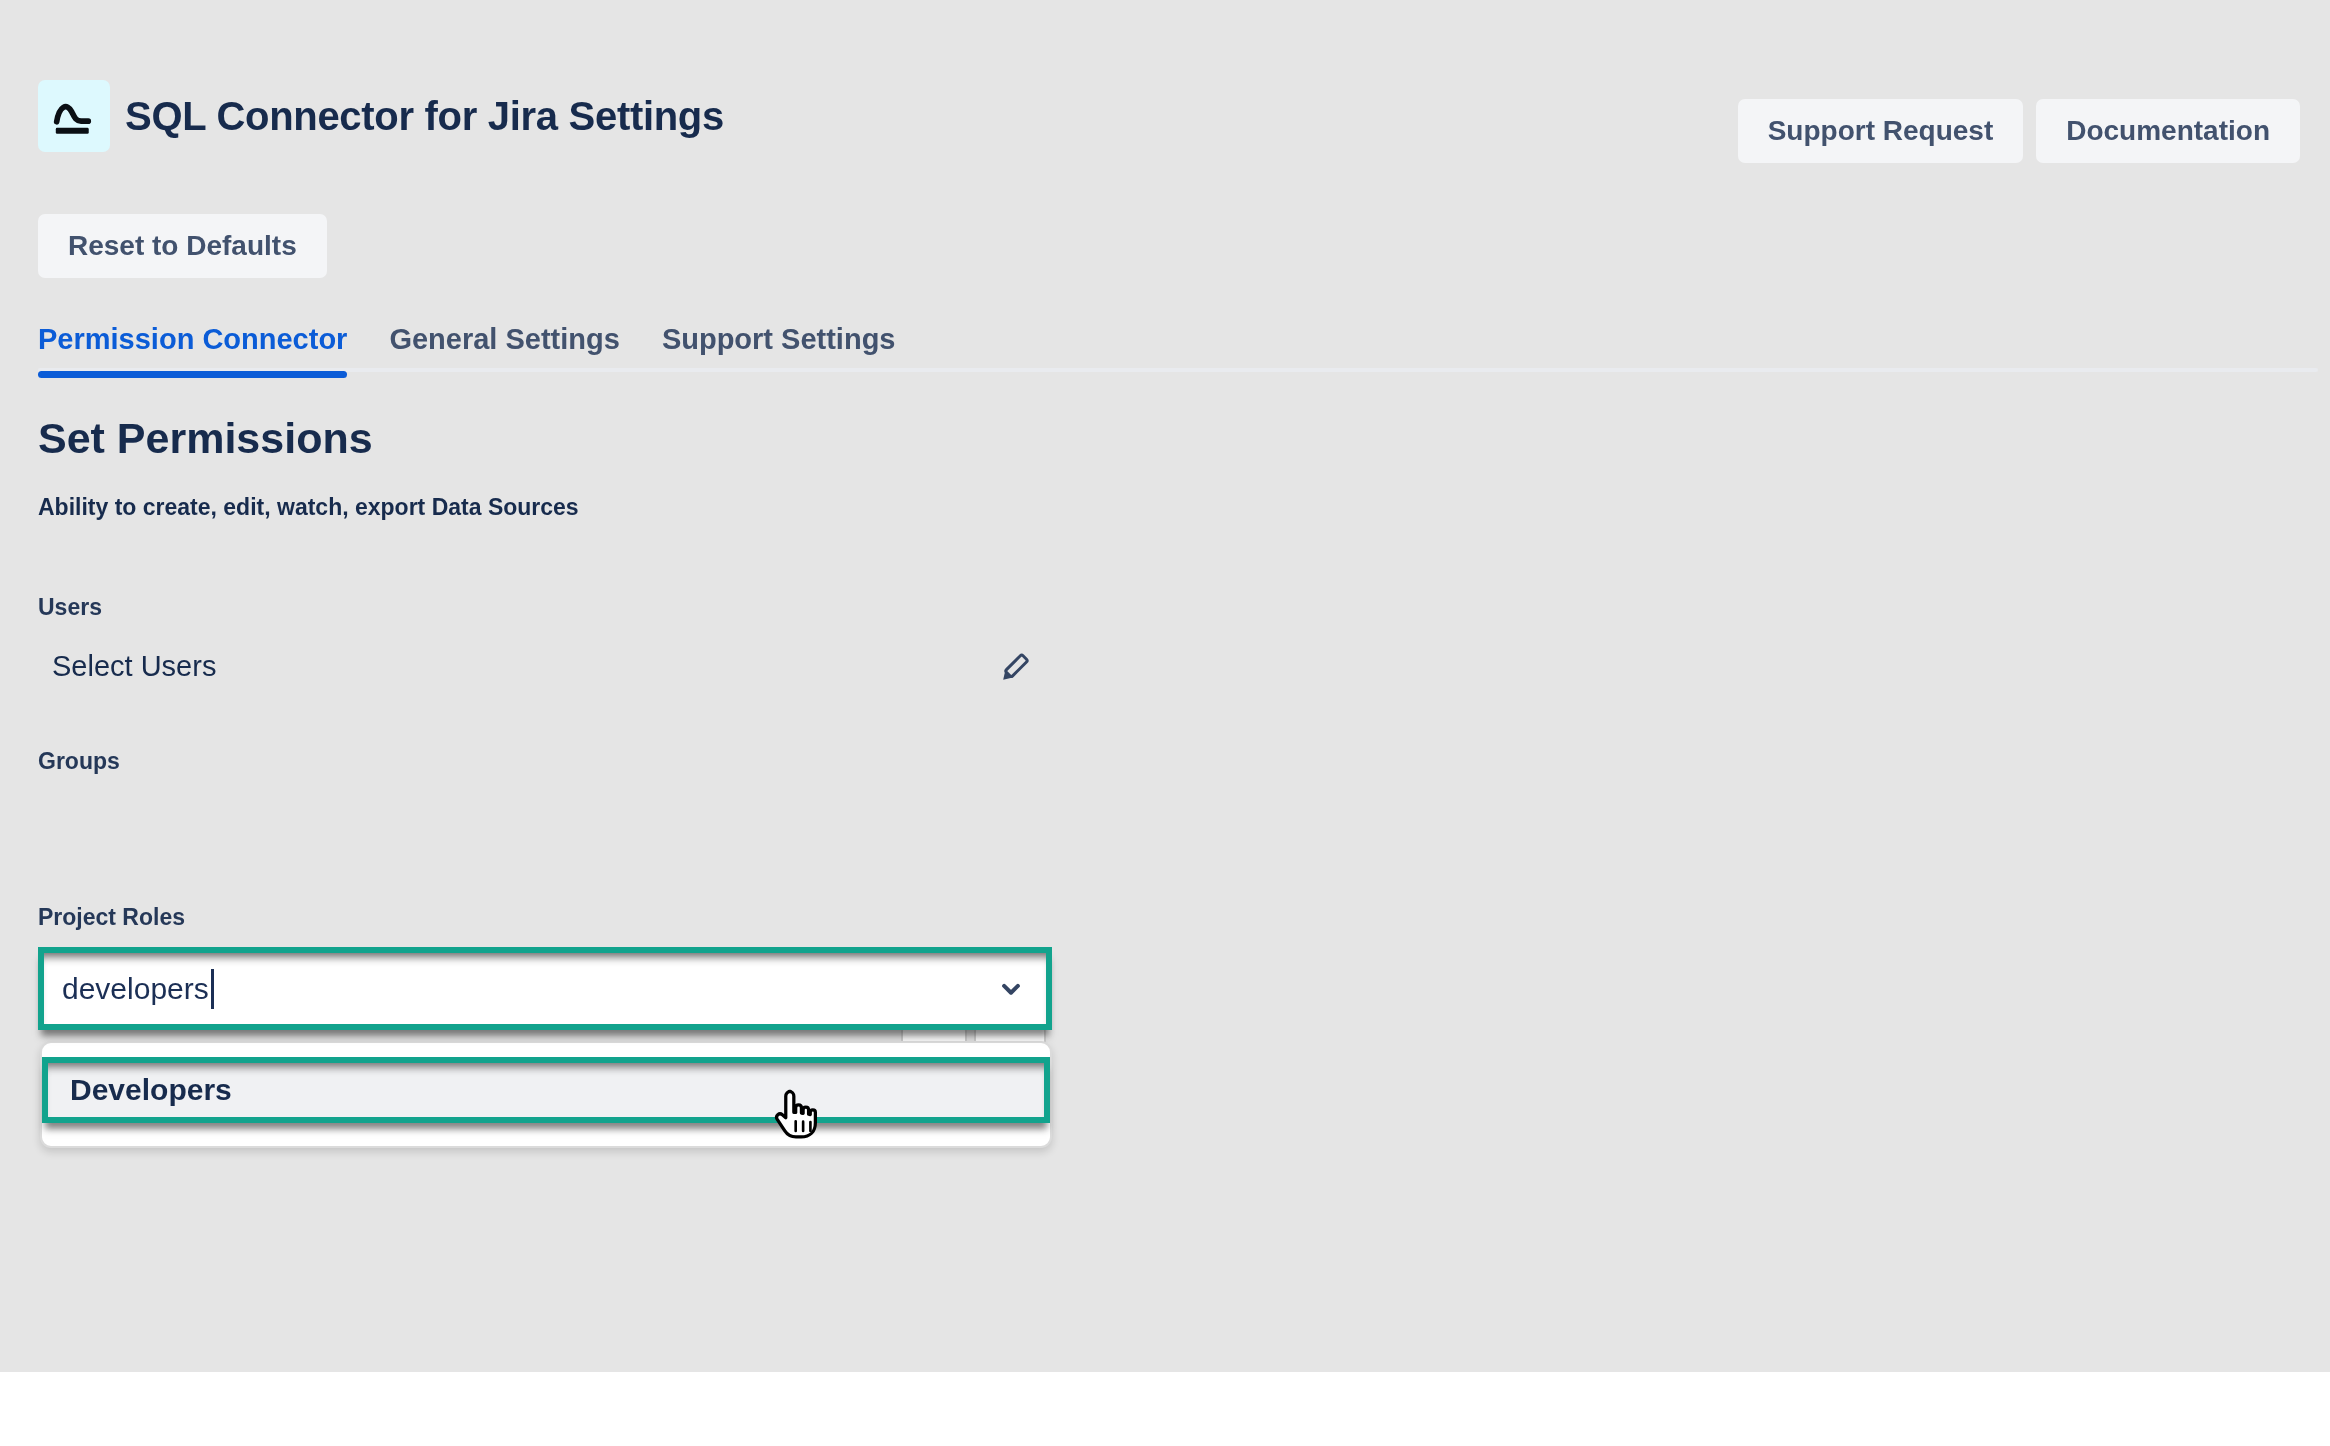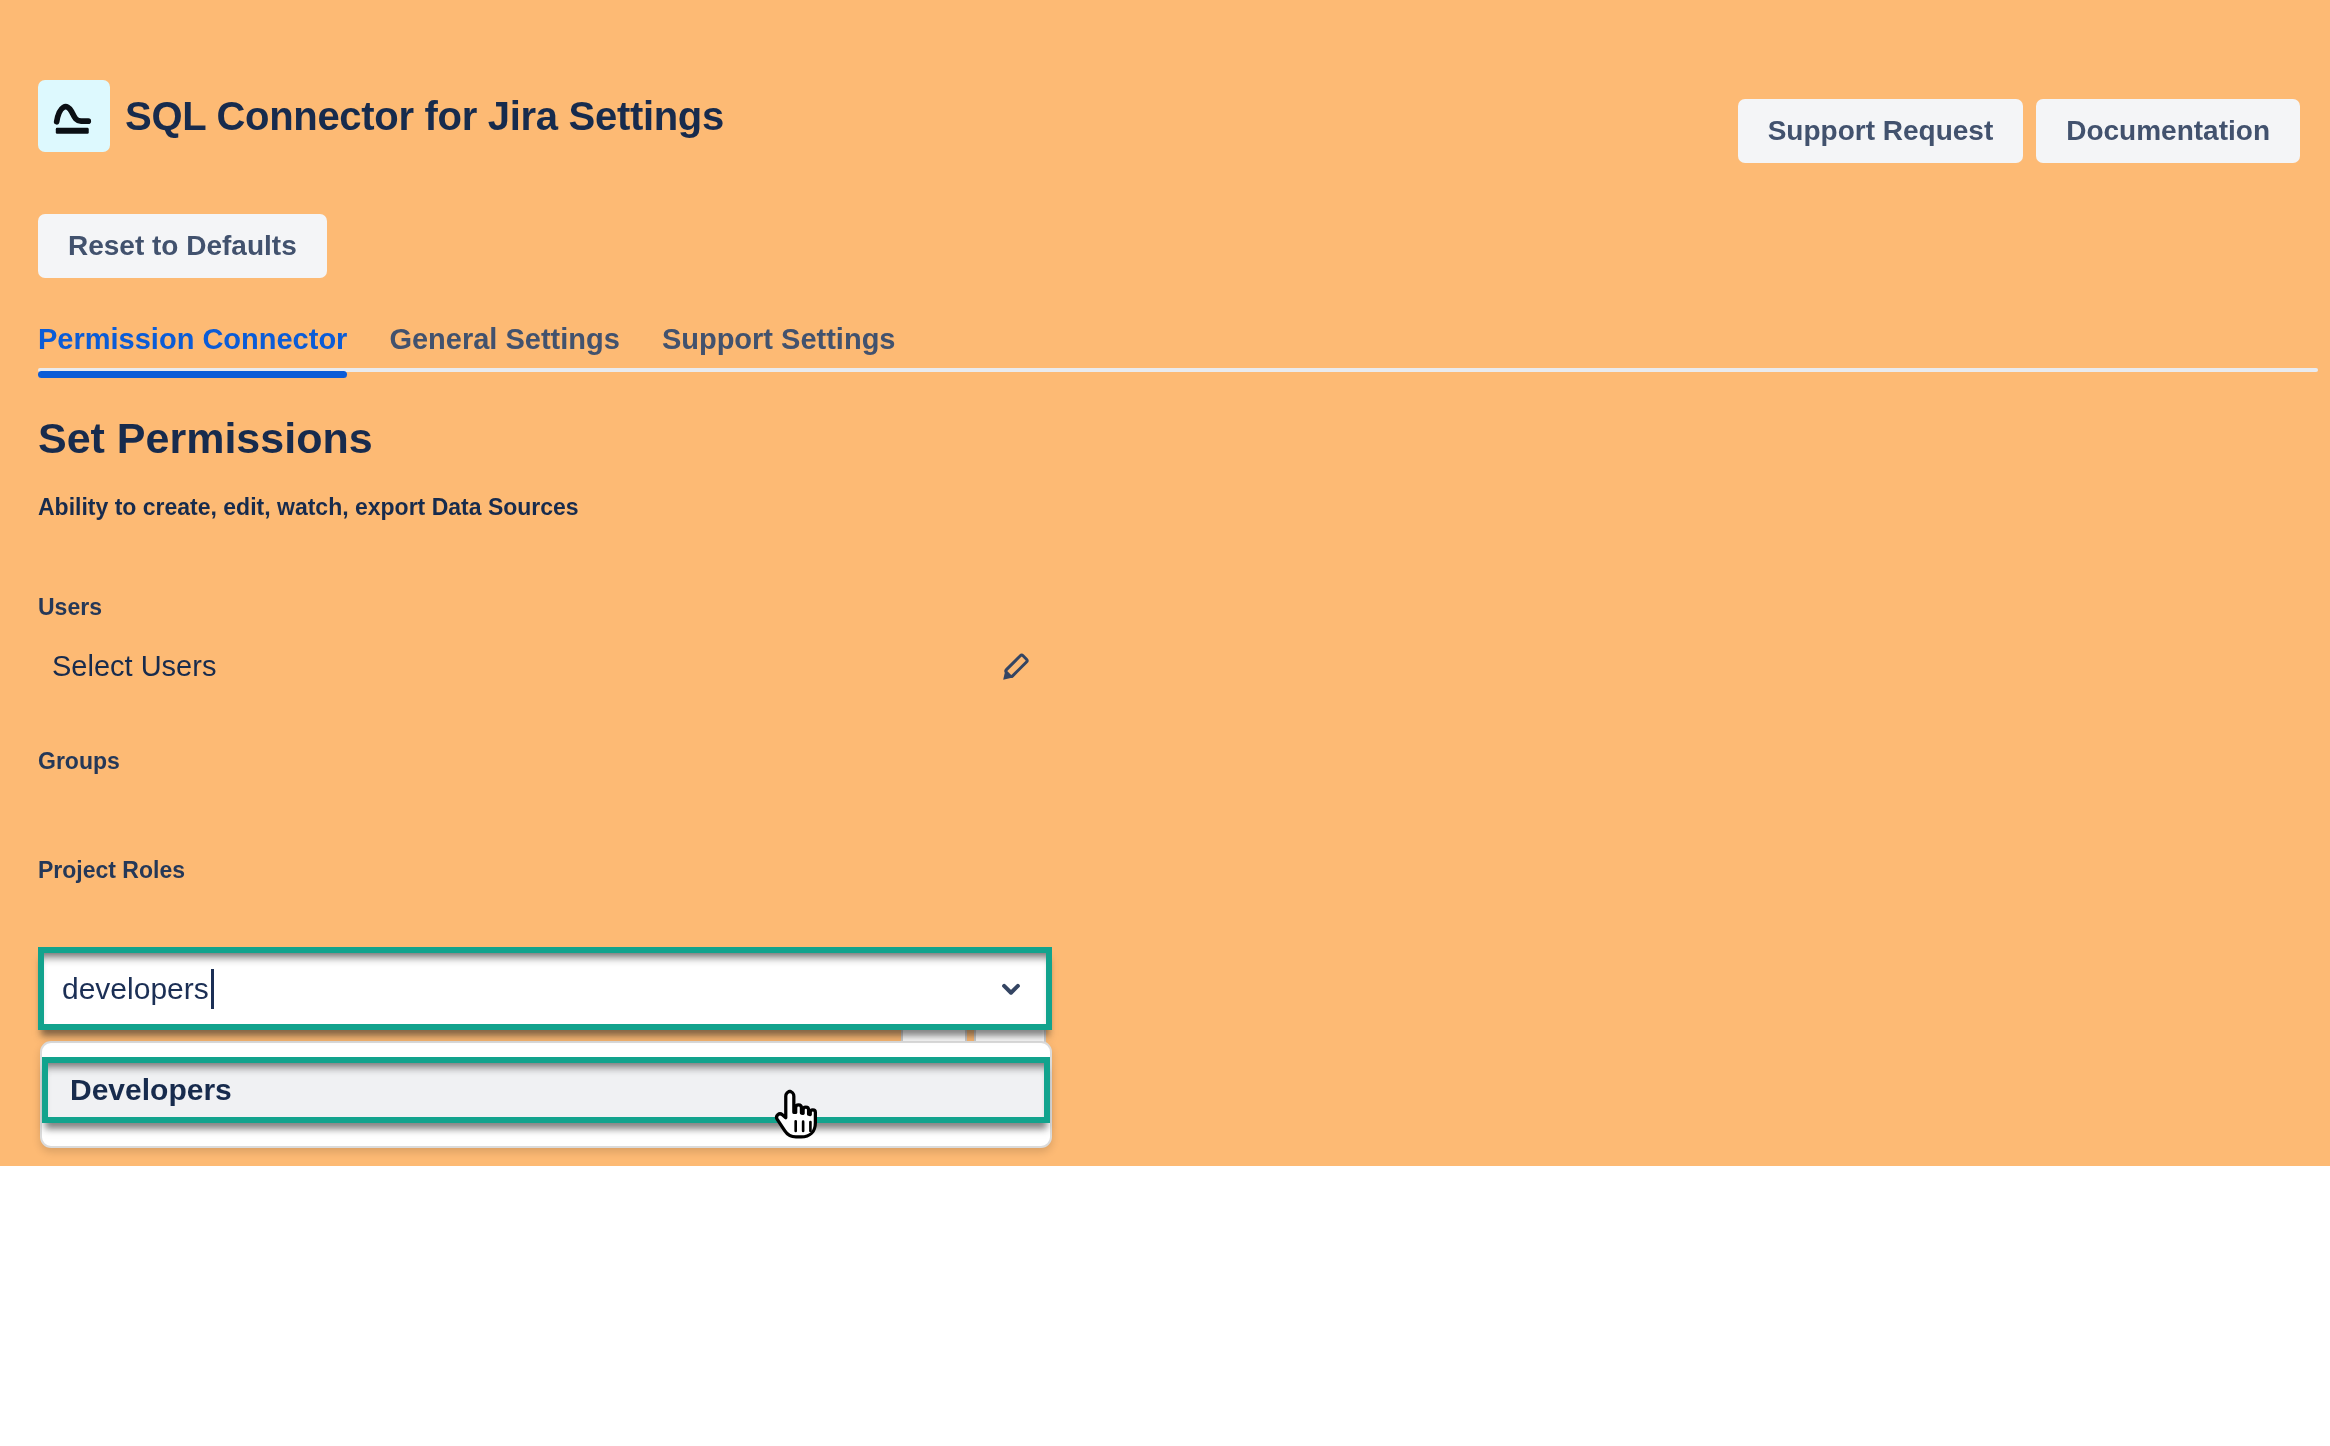--- a/index.html
+++ b/index.html
@@ -1,21 +1,21 @@
 <!DOCTYPE html>
 <html><head>
 <meta charset="utf-8">
 <style>
   * { box-sizing: border-box; }
   html, body { margin: 0; padding: 0; background: #ffffff; }
   .page {
     position: relative;
     width: 2330px;
-    height: 1166px;
-    background: #fdba74;
+    height: 1372px;
+    background: #e5e5e5;
     font-family: "Liberation Sans", sans-serif;
     color: #172B4D;
     overflow: hidden;
   }
 
   
   .header { position: absolute; left: 38px; top: 80px; display: flex; align-items: center; gap: 15px; }
   .logo {
     width: 72px; height: 72px; border-radius: 7px;
     background: #DDF9FE;
@@ -51,21 +51,21 @@
     background: #0B5CD7; border-radius: 4px;
   }
 
   
   .page-heading { position: absolute; left: 38px; top: 414px; font-size: 43px; font-weight: 700; color: #172B4D; }
   .page-sub { position: absolute; left: 38px; top: 494px; font-size: 23px; color: #172B4D; font-weight: bold; }
 
   .field-label { position: absolute; left: 38px; font-size: 23px; font-weight: 700; color: #253858; }
   .users-label { top: 594px; }
   .groups-label { top: 748px; }
-  .pr-label { top: 857px; }
+  .pr-label { top: 904px; }
 
   .field-row {
     position: absolute; left: 52px; width: 986px;
     display: flex; align-items: center; justify-content: space-between;
   }
   .users-row { top: 645px; }
   .groups-row { top: 799px; }
   .field-value { font-size: 29px; color: #172B4D; }
   .edit-btn { background: none; border: none; padding: 0; cursor: pointer; line-height: 0; }
 

